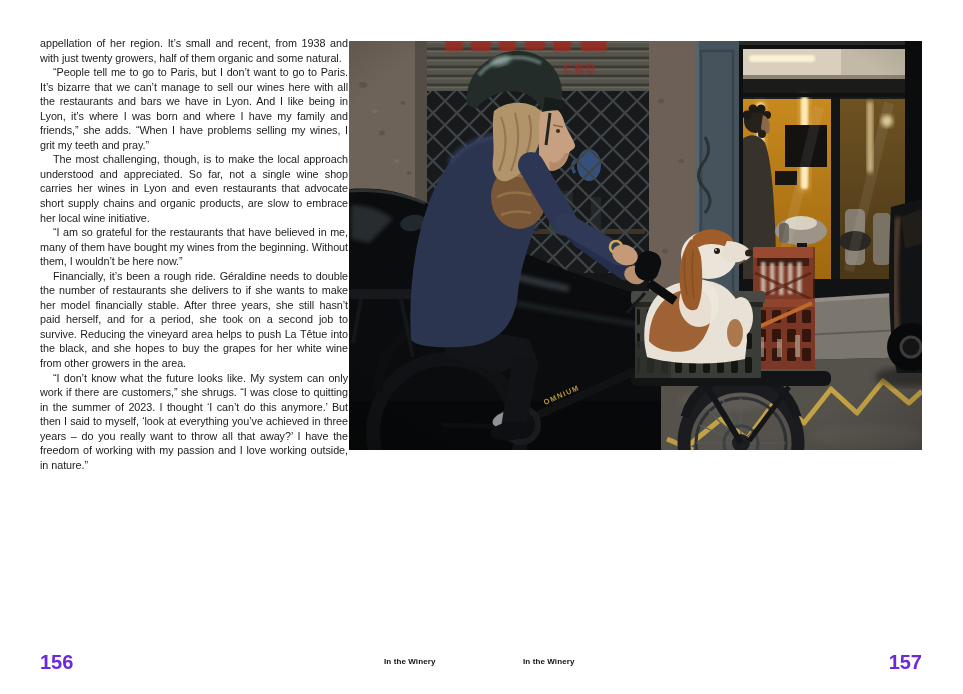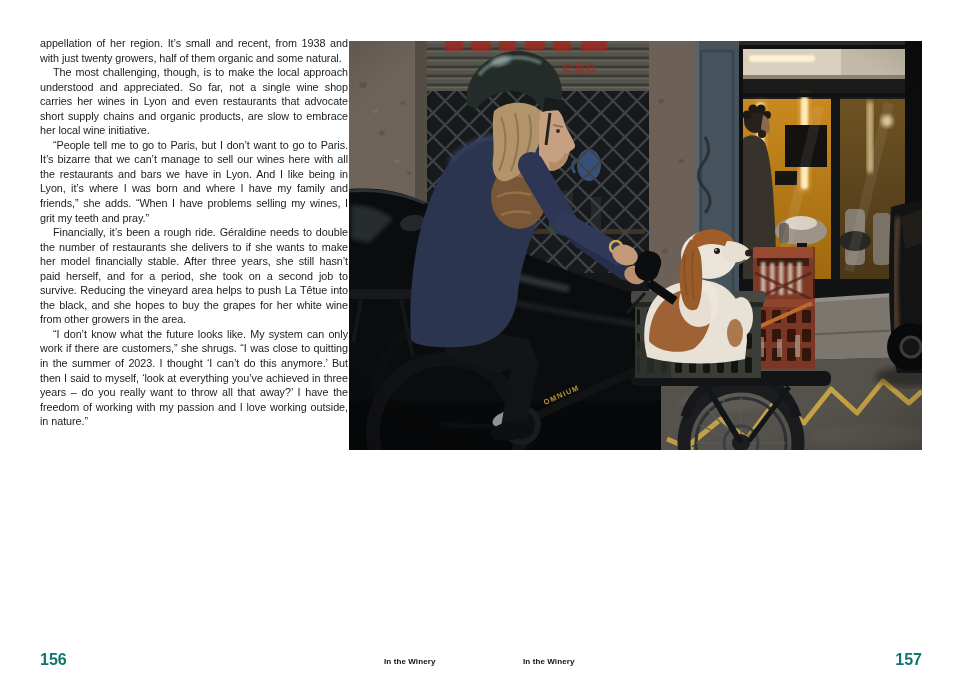--- a/index.html
+++ b/index.html
@@ -9,43 +9,44 @@
   
   .text-col{
     position:absolute;left:40px;top:36px;width:308px;
     font-size:10.8px;line-height:14.55px;text-align:justify;
     letter-spacing:-0.05px;color:#1c1c1c;
   }
   .text-col p{margin:0;text-indent:13px;}
   .text-col p:first-child{text-indent:0;}
 
   
-  .pagenum{position:absolute;top:651px;font-size:16px;font-weight:bold;color:#0f766e;}
+  .pagenum{position:absolute;top:651px;font-size:20px;font-weight:bold;color:#6d28d9;}
   .pagenum.left{left:40px;}
   .pagenum.right{right:41px;text-align:right;}
   .caption{position:absolute;top:657px;font-size:8px;font-weight:bold;color:#111;letter-spacing:0.1px;text-align:right;}
   .caption.c1{left:384px;}
   .caption.c2{left:523px;}
 
   
   .photo{
     position:absolute;left:349px;top:41px;width:573px;height:409px;
     overflow:hidden;background:#2b2a27;
   }
   .photo svg{display:block;width:100%;height:100%;}
 </style>
 </head>
 <body>
 
 <div class="spread">
 
   <div class="text-col">
     <p>appellation of her region. It’s small and recent, from 1938 and with just twenty growers, half of them organic and some natural.</p>
+    <p>“People tell me to go to Paris, but I don’t want to go to Paris. It’s bizarre that we can’t manage to sell our wines here with all the restaurants and bars we have in Lyon. And I like being in Lyon, it’s where I was born and where I have my family and friends,” she adds. “When I have problems selling my wines, I grit my teeth and pray.”</p>
     <p>The most challenging, though, is to make the local approach understood and appreciated. So far, not a single wine shop carries her wines in Lyon and even restaurants that advocate short supply chains and organic products, are slow to embrace her local wine initiative.</p>
-    <p>“People tell me to go to Paris, but I don’t want to go to Paris. It’s bizarre that we can’t manage to sell our wines here with all the restaurants and bars we have in Lyon. And I like being in Lyon, it’s where I was born and where I have my family and friends,” she adds. “When I have problems selling my wines, I grit my teeth and pray.”</p>
+    <p>“I am so grateful for the restaurants that have believed in me, many of them have bought my wines from the beginning. Without them, I wouldn’t be here now.”</p>
     <p>Financially, it’s been a rough ride. Géraldine needs to double the number of restaurants she delivers to if she wants to make her model financially stable. After three years, she still hasn’t paid herself, and for a period, she took on a second job to survive. Reducing the vineyard area helps to push La Têtue into the black, and she hopes to buy the grapes for her white wine from other growers in the area.</p>
     <p>“I don’t know what the future looks like. My system can only work if there are customers,” she shrugs. “I was close to quitting in the summer of 2023. I thought ‘I can’t do this anymore.’ But then I said to myself, ‘look at everything you’ve achieved in three years – do you really want to throw all that away?’ I have the freedom of working with my passion and I love working outside, in nature.”</p>
   </div>
 
   <div class="photo" role="img" aria-label="Woman in a dark helmet and navy sweater rides a black cargo bike past a shuttered shop and a glowing orange barbershop window; a Cavalier King Charles spaniel sits in a black crate on the front rack next to red wine-bottle crates">
     <svg viewBox="0 0 573 409" preserveAspectRatio="none" xmlns="http://www.w3.org/2000/svg">
       <defs>
         <linearGradient id="wallg" x1="0" y1="0" x2="0" y2="1">
           <stop offset="0" stop-color="#c8891f"></stop>
             <stop offset="1" stop-color="#a0690f"></stop>

